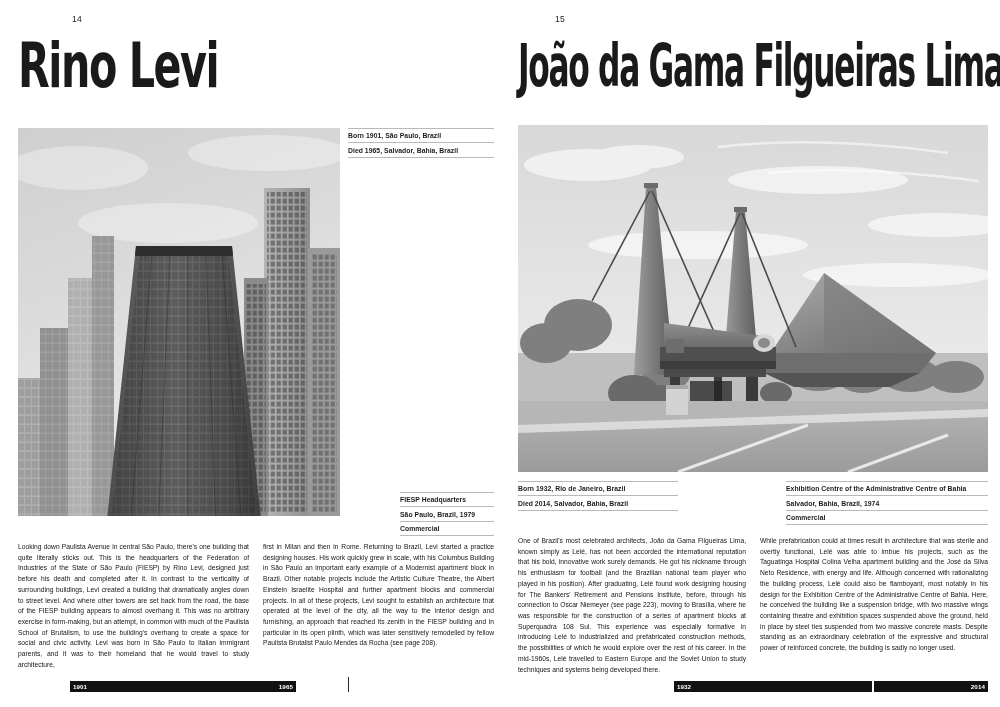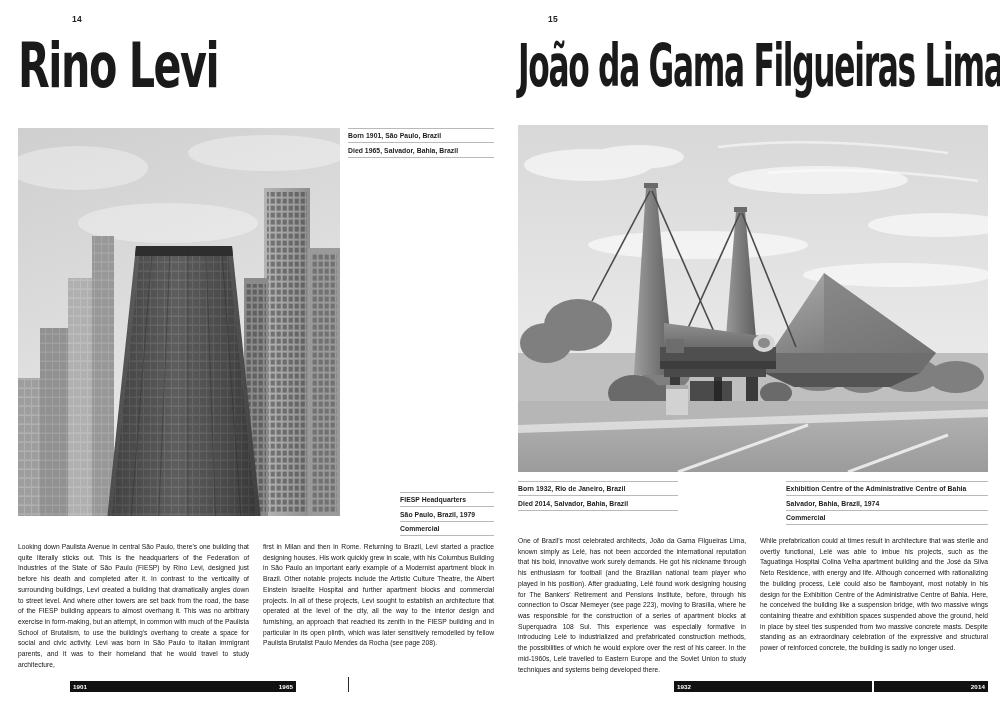--- a/index.html
+++ b/index.html
@@ -9,24 +9,24 @@
     font-family:"Liberation Sans", sans-serif;
     color:#111;
     overflow:hidden;
     position:relative;
   }
   .spread{position:absolute;inset:0;display:flex;}
   .page{position:relative;width:500px;height:707px;box-sizing:border-box;}
 
   .folio{
     position:absolute;top:14px;
-    font-size:8.5px;font-weight:700;color:#222;letter-spacing:.2px;
+    font-size:8.5px;font-weight:400;color:#222;letter-spacing:.2px;
   }
   .page-left .folio{left:72px;}
-  .page-right .folio{left:48px;}
+  .page-right .folio{left:55px;}
 
   .title{
     position:absolute;
     font-family:"Liberation Sans Narrow","DejaVu Sans Condensed","Liberation Sans",sans-serif;
     font-weight:700;
     color:#1a1a1a;
     white-space:nowrap;
     line-height:.78;
     transform-origin:left top;
   }

